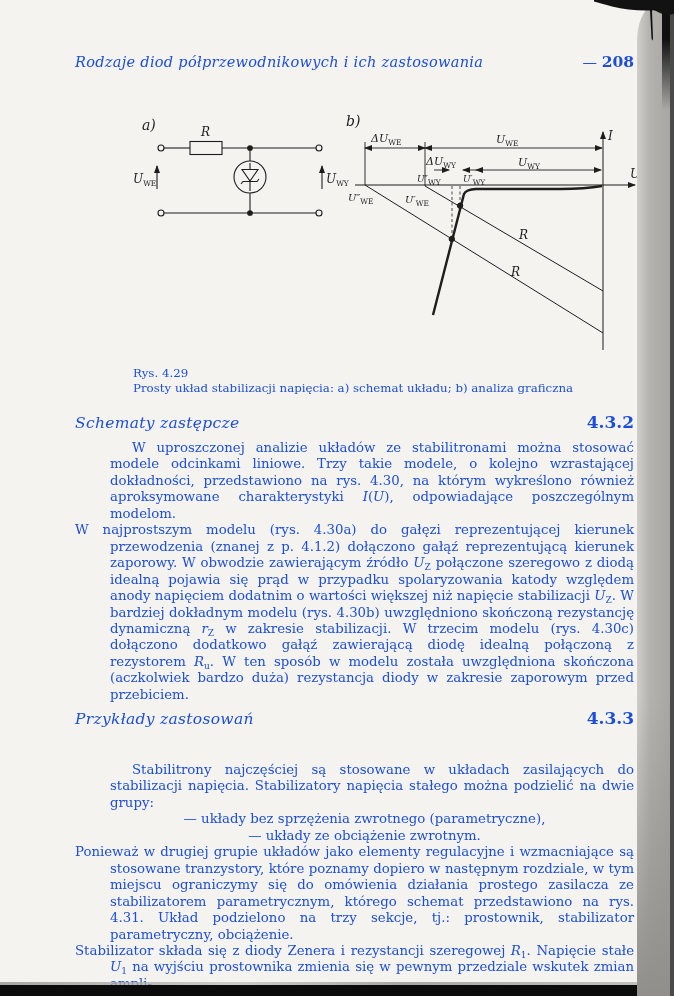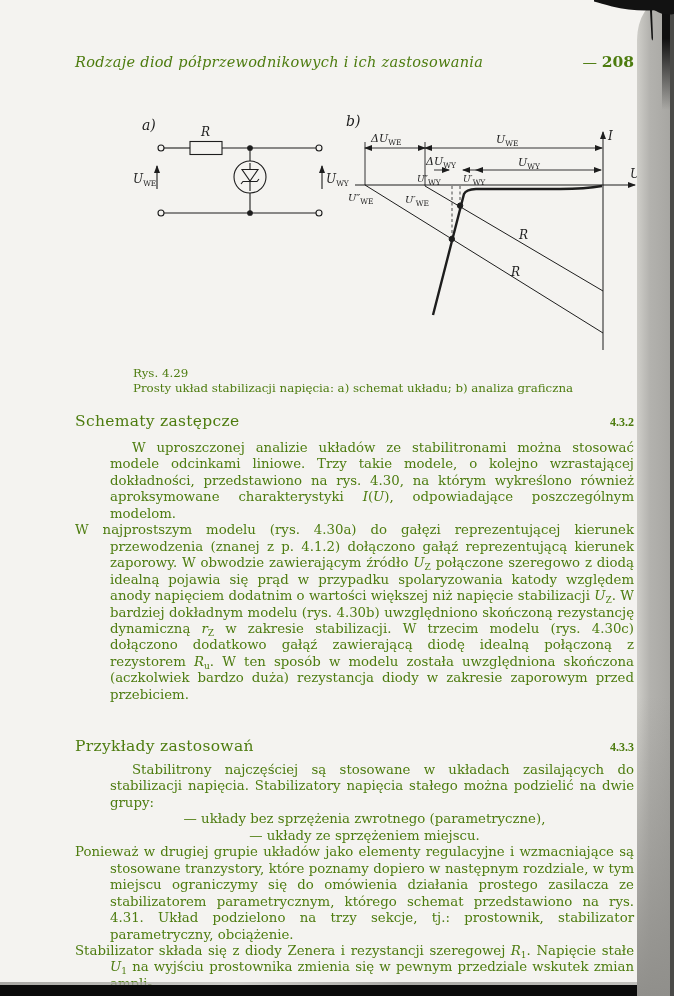--- a/index.html
+++ b/index.html
@@ -1,35 +1,35 @@
 <!DOCTYPE html>
 <html><head>
 <meta charset="utf-8">
 <style>
   html,body{margin:0;padding:0;background:#e8e8e6;}
   .page{position:relative;width:674px;height:996px;background:#f4f3f0;overflow:hidden;
-        font-family:"DejaVu Serif","Liberation Serif",serif;color:#4d7c0f;}
+        font-family:"DejaVu Serif","Liberation Serif",serif;color:#1d4ed8;}
   
   .running-head{position:absolute;left:75px;top:52px;width:559px;display:flex;
                 justify-content:space-between;align-items:baseline;}
   .rh-title{font-style:italic;font-size:14.5px;letter-spacing:.3px;}
   .rh-page{font-size:14.5px;white-space:nowrap;text-align:center;}
   .rh-page b{font-size:15.5px;}
   
   .fig{position:absolute;left:130px;top:110px;}
   svg text{fill:#1d1d1d;stroke:none;font-family:"DejaVu Serif","Liberation Serif",serif;}
   svg .it{font-style:italic;}
   svg .sub{font-size:7.5px;}
   
   .caption{position:absolute;left:133px;top:366px;width:470px;font-size:11.8px;line-height:15px;}
   
   .section-head{position:absolute;left:75px;width:559px;display:flex;
                 justify-content:space-between;align-items:baseline;}
-  .sh-title{font-size:15.5px;letter-spacing:.3px;}
-  .sh-num{font-weight:bold;font-size:12px;font-family:Liberation Serif, serif;}
+  .sh-title{font-style:italic;font-size:15.5px;letter-spacing:.3px;}
+  .sh-num{font-weight:bold;font-size:17px;}
   
   .body-block{position:absolute;left:75px;width:559px;}
   .body-block p{margin:0;text-align:justify;font-size:13.3px;line-height:16.45px;}
   p.indent{padding-left:35px;text-indent:22px;}
   p.hang{padding-left:35px;text-indent:-35px;}
   p.dash-item{padding-left:35px;text-indent:-15px;text-align:center;}
   sub{font-size:9px;line-height:0;position:relative;top:3px;vertical-align:baseline;}
   
   .edge-strip{position:absolute;right:0;top:0;width:37px;height:996px;
               background:linear-gradient(to right,#cfcec9 0%,#b3b2ae 35%,#a5a4a0 100%);
@@ -128,29 +128,29 @@
   <div class="section-head" style="top:412px;">
     <span class="sh-title">Schematy zastępcze</span>
     <span class="sh-num">4.3.2</span>
   </div>
 
   <div class="body-block" style="top:440px;">
     <p class="indent">W uproszczonej analizie układów ze stabilitronami można stosować modele odcinkami liniowe. Trzy takie modele, o kolejno wzrastającej dokładności, przedstawiono na rys. 4.30, na którym wykreślono również aproksymowane charakterystyki <i>I</i>(<i>U</i>), odpowiadające poszczególnym modelom.</p>
     <p class="hang">W najprostszym modelu (rys. 4.30a) do gałęzi reprezentującej kierunek przewodzenia (znanej z p. 4.1.2) dołączono gałąź reprezentującą kierunek zaporowy. W obwodzie zawierającym źródło <i>U</i><sub>Z</sub> połączone szeregowo z diodą idealną pojawia się prąd w przypadku spolaryzowania katody względem anody napięciem dodatnim o wartości większej niż napięcie stabilizacji <i>U</i><sub>Z</sub>. W bardziej dokładnym modelu (rys. 4.30b) uwzględniono skończoną rezystancję dynamiczną <i>r</i><sub>Z</sub> w zakresie stabilizacji. W trzecim modelu (rys. 4.30c) dołączono dodatkowo gałąź zawierającą diodę idealną połączoną z rezystorem <i>R</i><sub>u</sub>. W ten sposób w modelu została uwzględniona skończona (aczkolwiek bardzo duża) rezystancja diody w zakresie zaporowym przed przebiciem.</p>
   </div>
 
-  <div class="section-head" style="top:708px;margin-top:29px;">
+  <div class="section-head" style="top:708px;">
     <span class="sh-title">Przykłady zastosowań</span>
     <span class="sh-num">4.3.3</span>
   </div>
 
   <div class="body-block" style="top:762px;">
     <p class="indent">Stabilitrony najczęściej są stosowane w układach zasilających do stabilizacji napięcia. Stabilizatory napięcia stałego można podzielić na dwie grupy:</p>
     <p class="dash-item">— układy bez sprzężenia zwrotnego (parametryczne),</p>
-    <p class="dash-item">— układy ze sprzężeniem miejscu.</p>
+    <p class="dash-item">— układy ze obciążenie zwrotnym.</p>
     <p class="hang">Ponieważ w drugiej grupie układów jako elementy regulacyjne i wzmacniające są stosowane tranzystory, które poznamy dopiero w następnym rozdziale, w tym miejscu ograniczymy się do omówienia działania prostego zasilacza ze stabilizatorem parametrycznym, którego schemat przedstawiono na rys. 4.31. Układ podzielono na trzy sekcje, tj.: prostownik, stabilizator parametryczny, obciążenie.</p>
     <p class="hang">Stabilizator składa się z diody Zenera i rezystancji szeregowej <i>R</i><sub>1</sub>. Napięcie stałe <i>U</i><sub>1</sub> na wyjściu prostownika zmienia się w pewnym przedziale wskutek zmian ampli-</p>
   </div>
 
   <div class="bottom-smudge"></div>
   <div class="bottom-bar"></div>
   <div class="edge-strip"></div>
   <div class="edge-strip-bottom"></div>
   <div class="edge-black-top"></div>
   <div class="edge-dark"></div>

